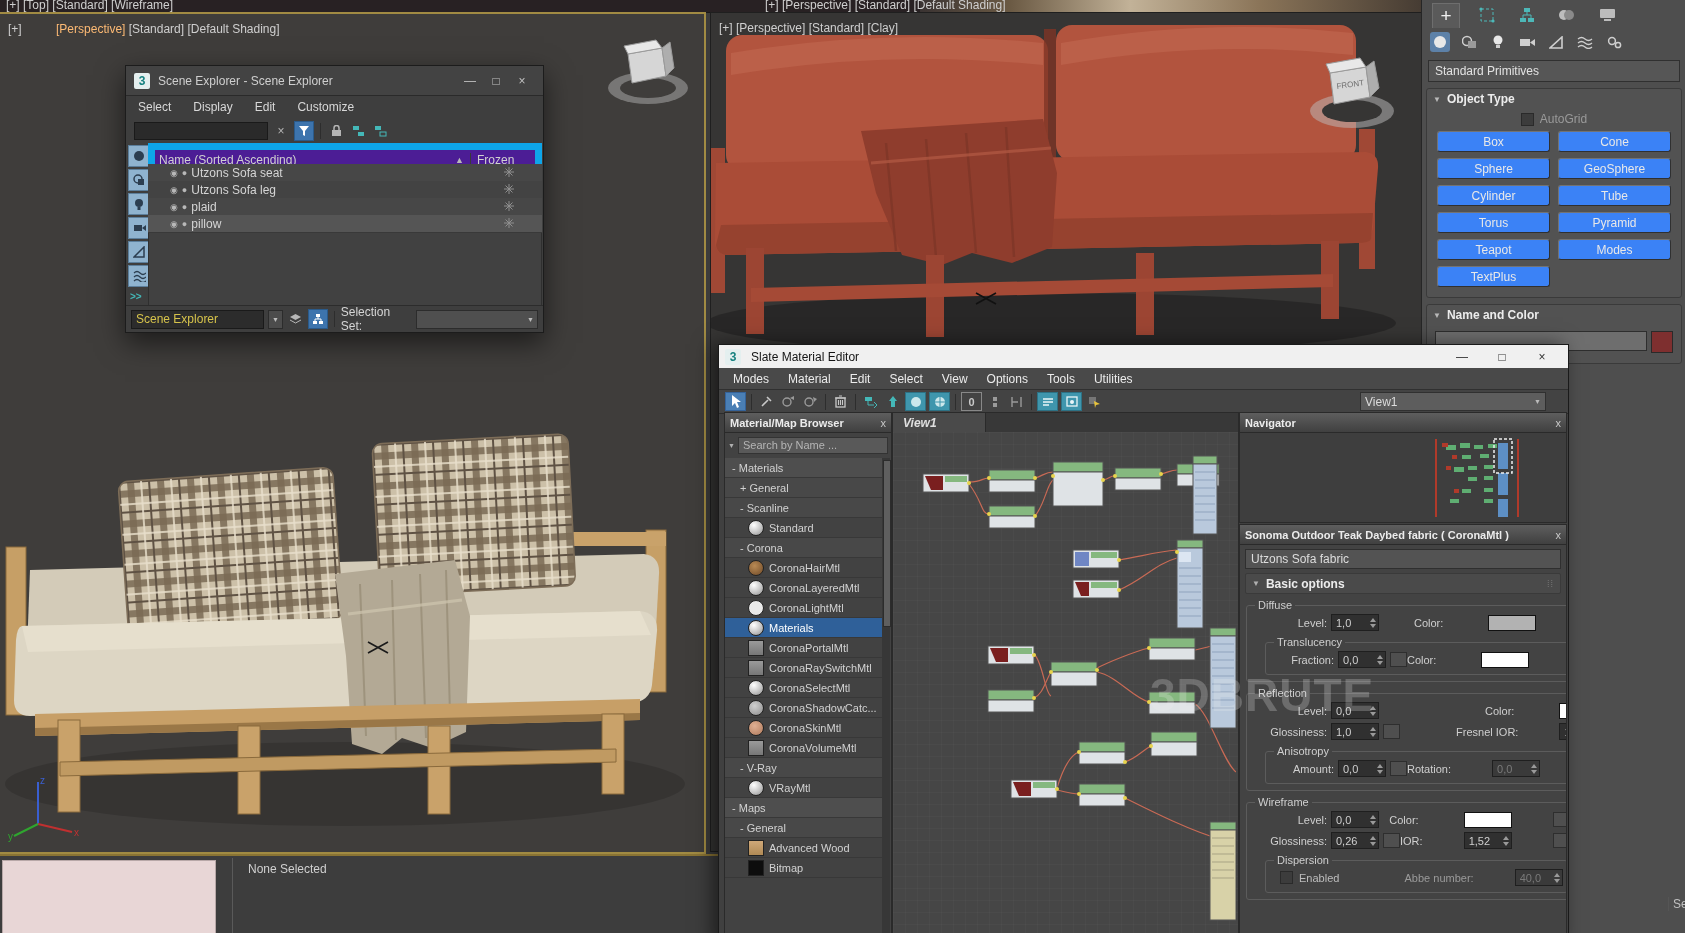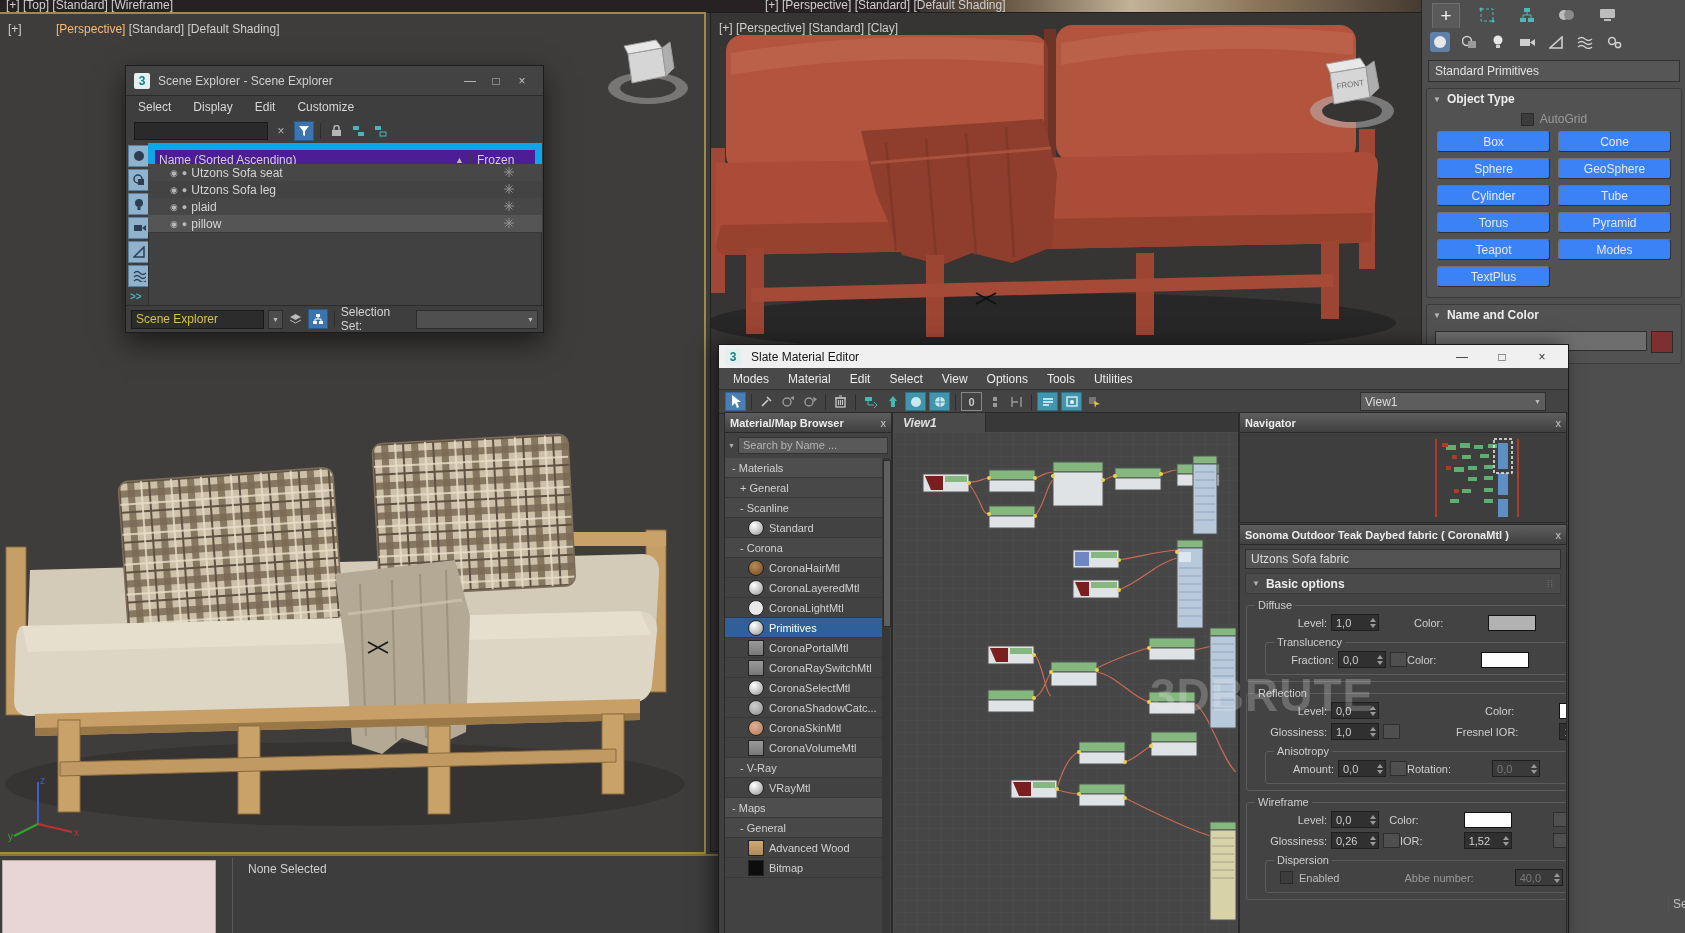--- a/index.html
+++ b/index.html
@@ -688,21 +688,21 @@
         <div class="bitem b-it">
             <span class="thumb t-sphere"></span>
             <span>CoronaLayeredMtl</span>
           </div>
         <div class="bitem b-it">
             <span class="thumb t-light"></span>
             <span>CoronaLightMtl</span>
           </div>
         <div class="bitem b-it sel">
             <span class="thumb t-sphere"></span>
-            <span>Primitives</span>
+            <span>Materials</span>
           </div>
         <div class="bitem b-it">
             <span class="thumb t-flat"></span>
             <span>CoronaPortalMtl</span>
           </div>
         <div class="bitem b-it">
             <span class="thumb t-flat"></span>
             <span>CoronaRaySwitchMtl</span>
           </div>
         <div class="bitem b-it">

